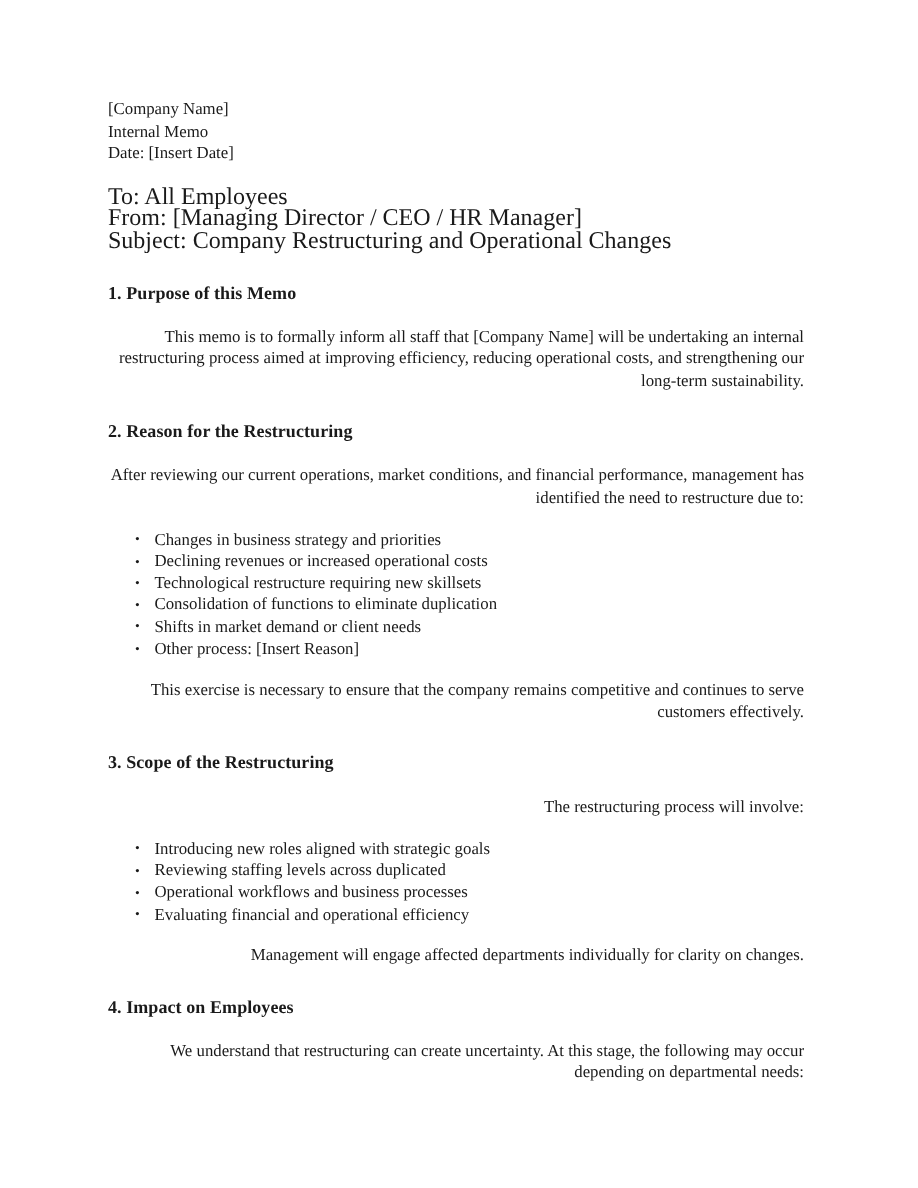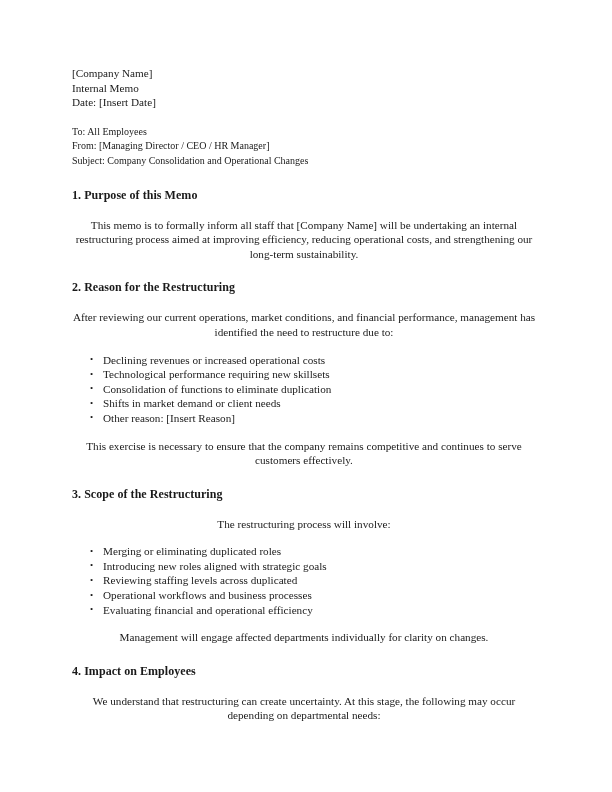--- a/index.html
+++ b/index.html
@@ -30,21 +30,21 @@
     font-size: 11.2px;
     line-height: 14.6px;
   }
   .memo-head div {
     white-space: pre;
   }
   .block-gap {
     height: 15px;
   }
   .addressing {
-    font-size: 10px;
+    font-size: 16px;
     line-height: 14.6px;
   }
   .addressing div {
     white-space: pre;
   }
   h2.section-heading {
     font-size: 12px;
     font-weight: bold;
     margin: 0;
     padding: 0;
@@ -56,21 +56,21 @@
   }
   .sec-after {
     height: 16px;
   }
   p.body-text {
     font-size: 11.2px;
     line-height: 14.6px;
     margin: 0;
     padding: 0;
     max-width: 468px;
-    text-align: center;
+    text-align: right;
   }
   ul.bullets {
     margin: 0;
     padding: 0;
     list-style: none;
   }
   ul.bullets li {
     font-size: 11.2px;
     line-height: 14.6px;
     position: relative;
@@ -101,50 +101,50 @@
     <div>[Company Name]</div>
     <div>Internal Memo</div>
     <div>Date: [Insert Date]</div>
   </div>
 
   <div class="block-gap"></div>
 
   <div class="addressing">
     <div>To: All Employees</div>
     <div>From: [Managing Director / CEO / HR Manager]</div>
-    <div>Subject: Company Consolidation and Operational Changes</div>
+    <div>Subject: Company Restructuring and Operational Changes</div>
   </div>
 
   <div class="sec-before"></div>
   <h2 class="section-heading">1. Purpose of this Memo</h2>
   <div class="sec-after"></div>
   <p class="body-text">This memo is to formally inform all staff that [Company Name] will be undertaking an internal restructuring process aimed at improving efficiency, reducing operational costs, and strengthening our long-term sustainability.</p>
 
   <div class="sec-before"></div>
   <h2 class="section-heading">2. Reason for the Restructuring</h2>
   <div class="sec-after"></div>
   <p class="body-text">After reviewing our current operations, market conditions, and financial performance, management has identified the need to restructure due to:</p>
   <div class="list-gap-top"></div>
   <ul class="bullets">
+    <li>Changes in business strategy and priorities</li>
     <li>Declining revenues or increased operational costs</li>
-    <li>Technological performance requiring new skillsets</li>
+    <li>Technological restructure requiring new skillsets</li>
     <li>Consolidation of functions to eliminate duplication</li>
     <li>Shifts in market demand or client needs</li>
-    <li>Other reason: [Insert Reason]</li>
+    <li>Other process: [Insert Reason]</li>
   </ul>
   <div class="list-gap-bottom"></div>
   <p class="body-text">This exercise is necessary to ensure that the company remains competitive and continues to serve customers effectively.</p>
 
   <div class="sec-before"></div>
   <h2 class="section-heading">3. Scope of the Restructuring</h2>
   <div class="sec-after"></div>
   <p class="body-text">The restructuring process will involve:</p>
   <div class="list-gap-top"></div>
   <ul class="bullets">
-    <li>Merging or eliminating duplicated roles</li>
     <li>Introducing new roles aligned with strategic goals</li>
     <li>Reviewing staffing levels across duplicated</li>
     <li>Operational workflows and business processes</li>
     <li>Evaluating financial and operational efficiency</li>
   </ul>
   <div class="list-gap-bottom"></div>
   <p class="body-text">Management will engage affected departments individually for clarity on changes.</p>
 
   <div class="sec-before"></div>
   <h2 class="section-heading">4. Impact on Employees</h2>

